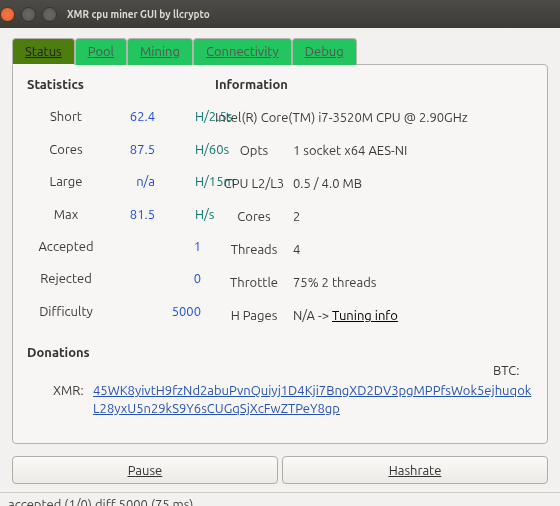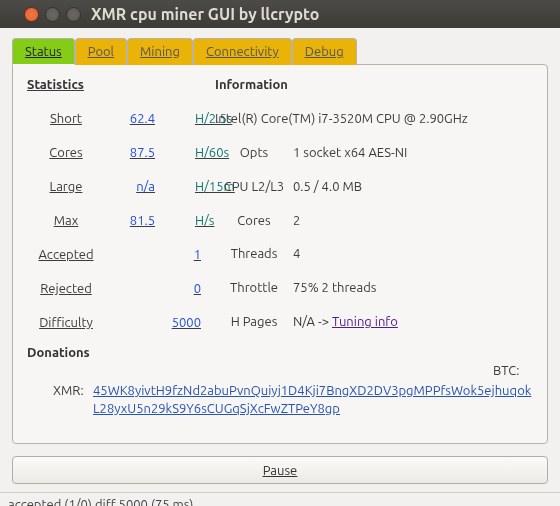--- a/index.html
+++ b/index.html
@@ -11,24 +11,24 @@
     color: #3c3c3c;
     width: 560px;
     height: 506px;
     overflow: hidden;
   }
   .titlebar {
     height: 28px;
     background: linear-gradient(#4c4b47, #3c3b37);
     display: flex;
     align-items: center;
-    padding: 0 24px;
+    padding: 0 0;
     color: #dfdbd2;
     font-weight: bold;
-    font-size: 16px;
+    font-size: 10px;
   }
   .win-btns { display: flex; gap: 6px; margin-right: 10px; }
   .win-btn {
     width: 15px; height: 15px; border-radius: 50%;
     display: flex; align-items: center; justify-content: center;
     font-size: 9px;
   }
   .win-close { background: radial-gradient(#f07746,#e16333); border:1px solid #6a2b12; }
   .win-min, .win-max { background: radial-gradient(#6b6864,#595753); border:1px solid #333; }
   
@@ -46,57 +46,56 @@
     border: 1px solid #b6b3ac;
     border-bottom: none;
     background: #ebe8e4;
     color: #555;
     border-radius: 4px 4px 0 0;
     margin-right: 0px;
     cursor: pointer;
     font-size: 13px;
   }
   .tab.active {
-    background: #84cc16;
+    background: #4d7c0f;
     color: #222;
     border-bottom: 1px solid #f7f6f5;
   }
   .tab .u { text-decoration: underline; }
-  .tab.inactive { background: #eab308; }
+  .tab.inactive { background: #22c55e; }
   .panel {
     border: 1px solid #b6b3ac;
     border-radius: 0 4px 4px 4px;
     background: #f7f6f5;
     padding: 12px 14px 18px 14px;
     height: 380px;
     position: relative;
   }
   .panel-inner {
     display: flex;
     gap: 10px;
   }
   .col { display: grid; }
   .col.stats {
     grid-template-columns: 78px 50px 50px;
-    row-gap: 20px;
+    row-gap: 14px;
     align-items: baseline;
-    text-decoration: underline;
   }
   .col.info {
     grid-template-columns: 78px auto;
     row-gap: 19px;
     align-items: baseline;
   }
   .hdr { font-weight: bold; color: #333; }
   .lab { color: #3c3c3c; text-align: center; }
   .num { text-align: right; color: #1d4ed8; }
   .unit { color: #0f766e; padding-left:0;margin-left:40px;}
-  .link { color: #4c1d95; text-decoration: underline; cursor: pointer; }
+  .link { color: #000000; text-decoration: underline; cursor: pointer; }
   .donations {
-    margin-top: 16px;
+    margin-top: 23px;
     font-size: 13px;
   }
   .donations .hdr { margin-bottom: 4px; display:block; }
   .don-row { display: flex; align-items: baseline; margin-bottom: 4px; justify-content: flex-end; }
   .don-lab { width: 40px; }
   .don-addr {
     color: #2854b1; text-decoration: underline; cursor: pointer;
     word-break: break-all;
     max-width: 440px;
     line-height: 1.4;
@@ -212,16 +211,17 @@
       </div>
       <div class="don-row">
         <div class="don-lab">XMR:</div>
         <div class="don-addr">45WK8yivtH9fzNd2abuPvnQuiyj1D4Kji7BngXD2DV3pgMPPfsWok5ejhuqokL28yxU5n29kS9Y6sCUGqSjXcFwZTPeY8gp</div>
       </div>
     </div>
   </div>
 
   <div class="bottom-btns">
     <div class="btn"><span class="u"><span style="text-decoration:underline">P</span>ause</span></div>
+    <div class="btn"><span class="u"><span style="text-decoration:underline">H</span>ashrate</span></div>
   </div>
 </div>
 
 <div class="statusbar">accepted (1/0) diff 5000 (75 ms)</div>
 
 </body></html>

